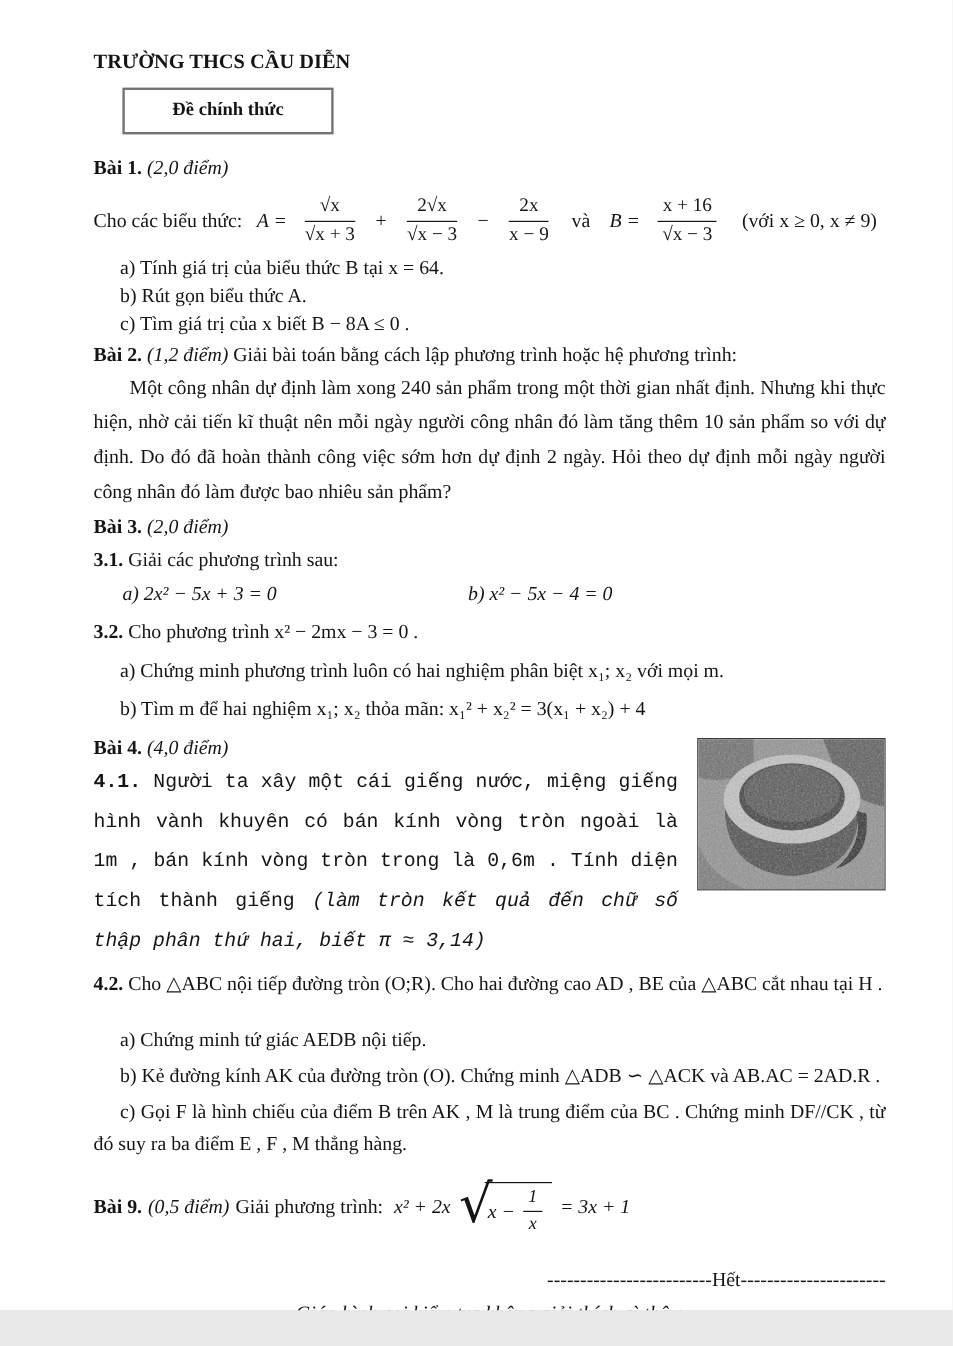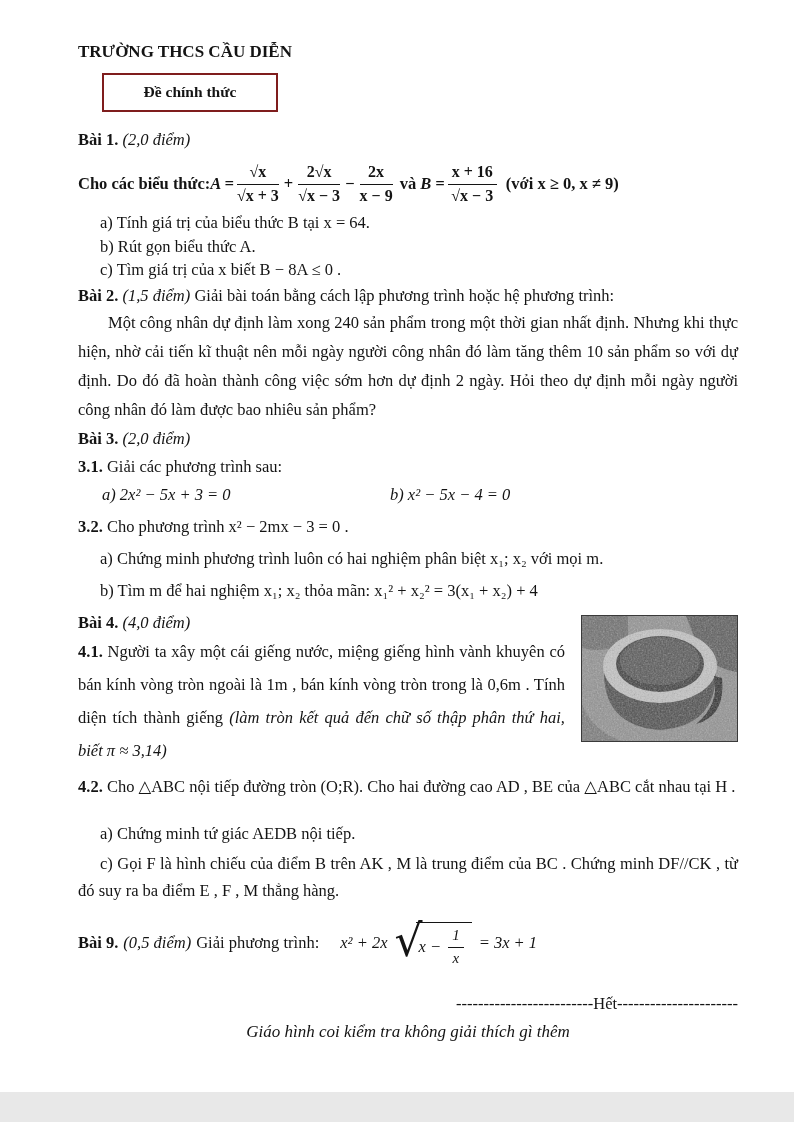--- a/index.html
+++ b/index.html
@@ -9,21 +9,21 @@
     font-family:"Liberation Serif","DejaVu Serif",serif;
     font-size:16.5px;line-height:1.45;
   }
   .content{padding:40px 56px 0 78px;}
 
   
   .header{display:flex;}
   .h-left{width:252px;flex:none;}
   .school{font-weight:bold;font-size:17px;white-space:nowrap;}
   .official-box{
-    margin:8px 0 0 24px;width:168px;border:2px solid #7f1d1d;
+    margin:8px 0 0 24px;width:168px;border:2px solid #737373;
     text-align:center;padding:6px 2px 7px;font-weight:bold;font-size:15.5px;
   }
   .h-right{flex:1;text-align:center;}
   .t1{font-weight:bold;font-size:17px;white-space:nowrap;}
   .t2{font-weight:bold;font-size:16.5px;margin-top:3px;}
   .t3{font-size:16.5px;margin-top:3px;}
   .t4{font-style:italic;font-size:16.5px;margin-top:2px;}
 
   
   .bold{font-weight:bold;}
@@ -33,21 +33,21 @@
 
   
   .mrow{display:flex;align-items:center;flex-wrap:nowrap;}
   .mrow > *{flex:none;}
   .frac{display:inline-flex;flex-direction:column;text-align:center;
         line-height:1.3;font-size:16px;margin:0 3px;vertical-align:middle;}
   .frac .num{border-bottom:1.4px solid #141414;padding:0 4px 1px;}
   .frac .den{padding-top:1px;}
   .op{margin:0 2px;}
   .mi{font-style:italic;}
-  .bai1-formula{margin:10px 0 4px;gap:0;font-weight:bold;}
+  .bai1-formula{margin:10px 0 4px;gap:12px;}
   .bai1-formula .cond{margin-left:6px;}
   .eq-row{display:flex;margin-top:4px;}
   .eq-a{margin-left:24px;width:288px;}
   .b32-line{margin-top:8px;}
   .item-sp{margin-top:8px;}
 
   
   .bai5-row{display:flex;align-items:center;margin-top:16px;gap:5px;}
   .bigroot{display:inline-flex;align-items:flex-start;margin:0 2px;}
   .rad-sym{font-size:44px;line-height:1;font-style:normal;
@@ -56,21 +56,21 @@
             padding:3px 5px 0 3px;display:inline-flex;align-items:center;
             gap:4px;font-style:italic;transform:translateY(2px);}
   .rad-body .frac{font-size:15px;font-style:italic;}
 
   
   .well-photo{
     float:right;width:157px;height:127px;margin:4px 0 6px 16px;
     border:1px solid #3a3a3a;box-sizing:border-box;
   }
   .well-photo svg{display:block;width:100%;height:100%;}
-  .p41{line-height:2.0;}
+  .p41{line-height:2.0;font-family:Liberation Mono, monospace;}
   .p42{line-height:1.95;margin-top:4px;clear:both;}
   .p42-items{line-height:1.62;}
 
   
   .het{text-align:right;margin-top:26px;}
   .gv-note{text-align:center;font-style:italic;margin-top:4px;font-size:17px;}
 </style>
 </head>
 <body>
 
@@ -117,21 +117,21 @@
         <span class="cond">(với  x ≥ 0, x ≠ 9)</span>
       </div>
       <div class="indent">a) Tính giá trị của biểu thức B tại x = 64.</div>
       <div class="indent">b) Rút gọn biểu thức A.</div>
       <div class="indent">c) Tìm giá trị của x biết  B − 8A ≤ 0 .</div>
     </div>
 
     <div style="margin-top:2px;">
       <div>
         <span class="bold">Bài 2.</span>
-        <span class="ital">(1,5 điểm)</span>
+        <span class="ital">(1,2 điểm)</span>
         <span>Giải bài toán bằng cách lập phương trình hoặc hệ phương trình:</span>
       </div>
       <div class="just" style="text-indent:30px;line-height:1.76;">Một công nhân dự định làm xong 240 sản phẩm trong một thời gian nhất định. Nhưng khi thực hiện, nhờ cải tiến kĩ thuật nên mỗi ngày người công nhân đó làm tăng thêm 10 sản phẩm so với dự định. Do đó đã hoàn thành công việc sớm hơn dự định 2 ngày. Hỏi theo dự định mỗi ngày người công nhân đó làm được bao nhiêu sản phẩm?</div>
     </div>
 
     <div style="margin-top:3px;">
       <div>
         <span class="bold">Bài 3.</span>
         <span class="ital">(2,0 điểm)</span>
       </div>
@@ -178,28 +178,29 @@
       </div>
       <div class="just p41">
         <span class="bold">4.1.</span>
         <span>Người ta xây một cái giếng nước, miệng giếng hình vành khuyên có bán kính vòng tròn ngoài là 1m , bán kính vòng tròn trong là 0,6m . Tính diện tích thành giếng </span><i>(làm tròn kết quả đến chữ số thập phân thứ hai, biết π ≈ 3,14)</i>
       </div>
       <div class="just p42">
         <span class="bold">4.2.</span>
         <span>Cho  △ABC  nội tiếp đường tròn  (O;R). Cho hai đường cao AD ,  BE  của  △ABC cắt nhau tại H .</span>
       </div>
       <div class="just indent p42-items" style="margin-top:18px;">a) Chứng minh tứ giác AEDB  nội tiếp.</div>
+      <div class="just indent p42-items" style="margin-top:3px;">b) Kẻ đường kính  AK  của đường tròn  (O).  Chứng minh  △ADB ∽ △ACK  và AB.AC = 2AD.R .</div>
       <div class="just indent p42-items" style="margin-top:3px;">c) Gọi  F là hình chiếu của điểm  B  trên  AK ,  M  là trung điểm của  BC . Chứng minh DF//CK , từ đó suy ra ba điểm  E ,  F ,  M  thẳng hàng.</div>
     </div>
 
     <div class="bai5-row">
       <span class="bold">Bài 9.</span>
       <span class="ital">(0,5 điểm)</span>
       <span>Giải phương trình:</span>
-      <span class="mi" style="margin-left:16px;text-align:right;">x² + 2x</span>
+      <span class="mi" style="margin-left:4px;text-align:right;">x² + 2x</span>
       <span class="bigroot">
         <span class="rad-sym">√</span>
         <span class="rad-body">
           <span>x −</span>
           <span class="frac">
             <span class="num">1</span>
             <span class="den">x</span>
           </span>
         </span>
       </span>

